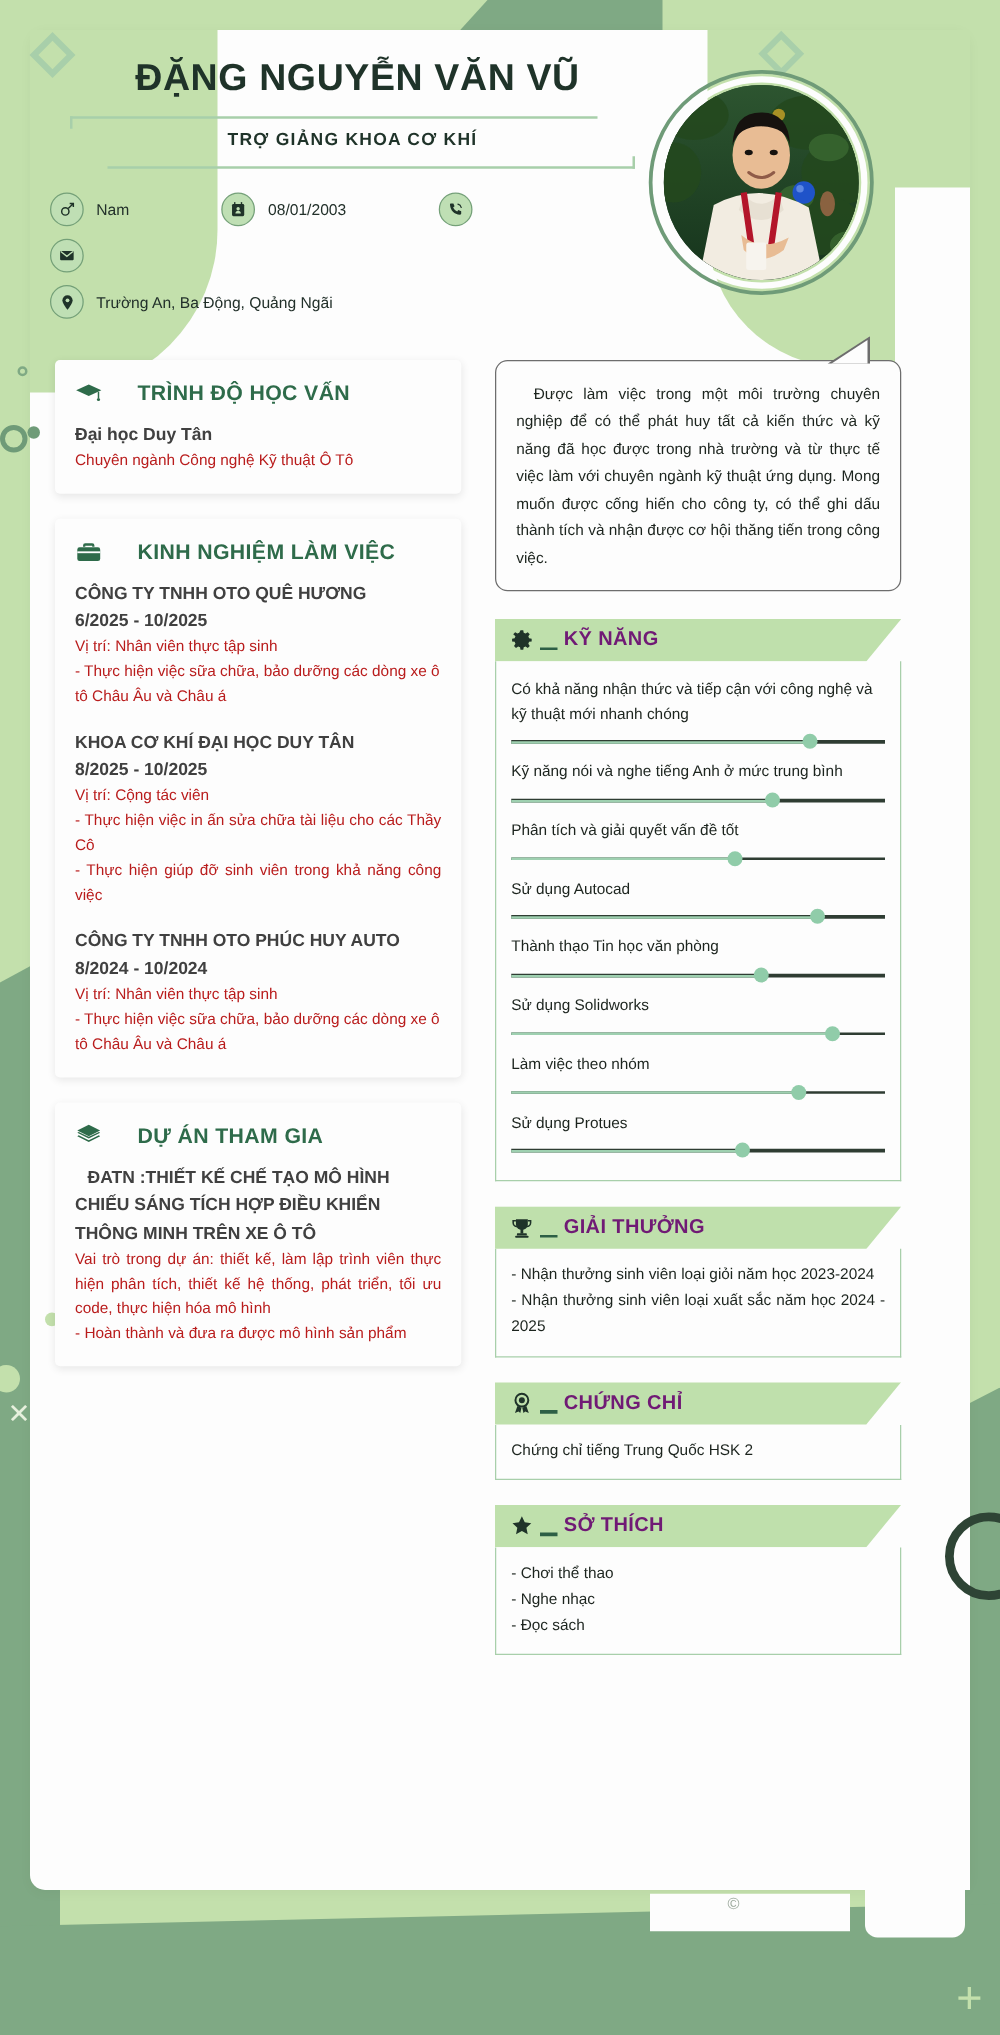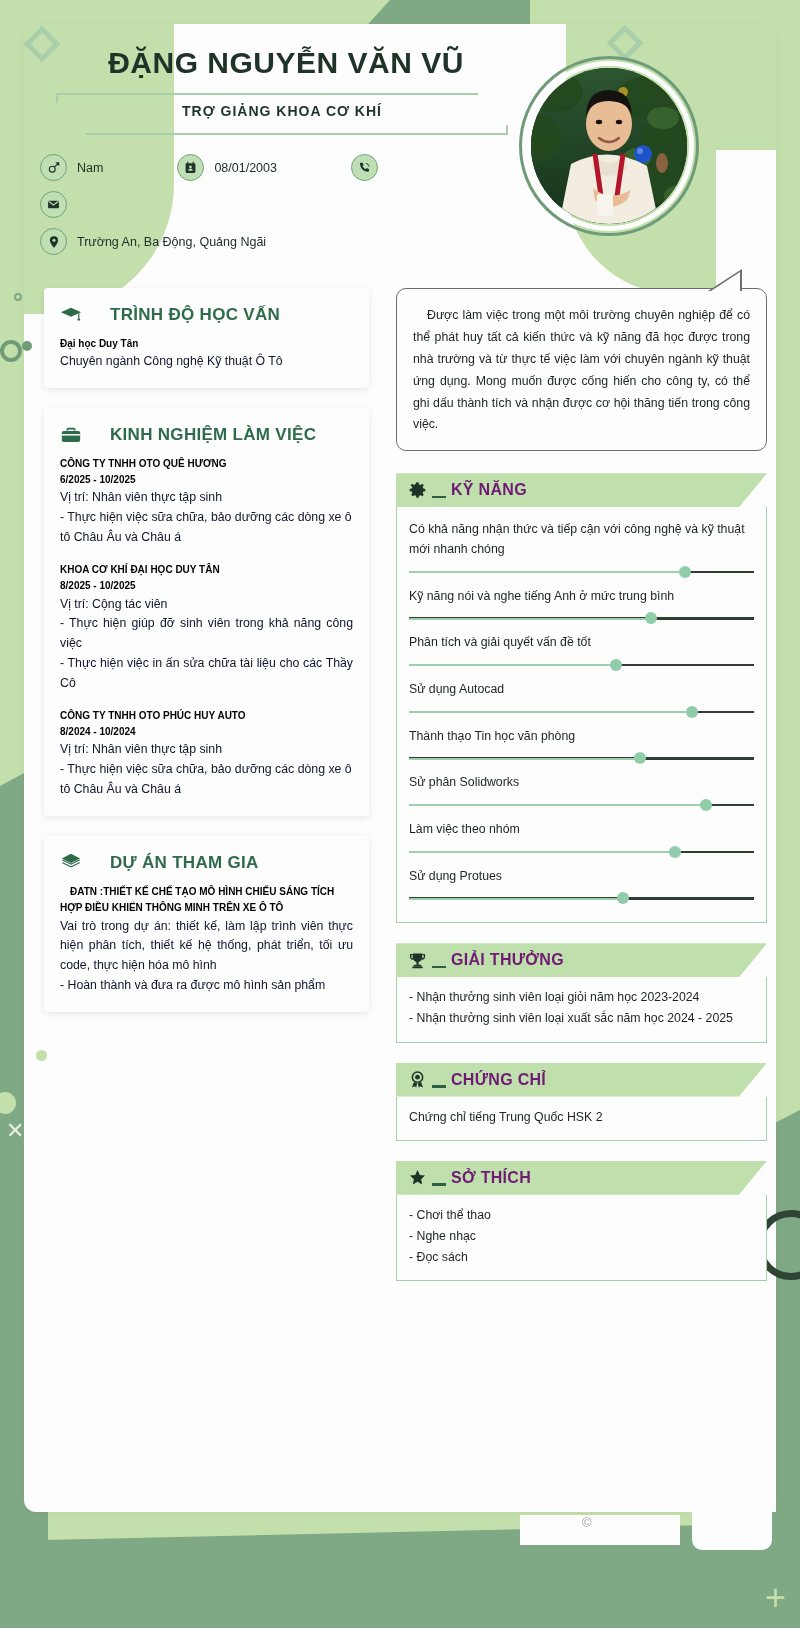--- a/index.html
+++ b/index.html
@@ -150,36 +150,36 @@
     border-radius: 50%; border: 5px solid #fdfdfd;
   }
   .photo {
     position: absolute; left: 12px; top: 12px; width: 156px; height: 156px;
     border-radius: 50%; overflow: hidden; background: #1f3d22;
   }
   .photo svg { display: block; }
 
   
   .col-left { position: absolute; left: 44px; top: 288px; width: 325px; }
-  .col-right { position: absolute; left: 396px; top: 288px; width: 371px; }
+  .col-right { position: absolute; left: 396px; top: 288px; width: 325px; }
 
   .card {
     background: #fdfdfd; border-radius: 4px;
     box-shadow: 0 2px 7px rgba(0,0,0,0.09);
     padding: 16px 16px 16px 16px; margin-bottom: 20px;
   }
   .card-head {
     display: flex; align-items: center; gap: 8px; margin-bottom: 10px;
   }
   .card-head .hicon { color: #2e6b4a; display: flex; align-items: center; }
   .card-head .htext {
     font-size: 17px; font-weight: bold; color: #2e6b4a; letter-spacing: 0.3px; margin-left: 20px;
   }
-  .b { font-weight: bold; color: #000000; font-size: 10px; line-height: 1.62; }
-  .p { color: #0f172a; font-size: 12.3px; line-height: 1.62; }
+  .b { font-weight: bold; color: #404040; font-size: 14px; line-height: 1.62; }
+  .p { color: #b91c1c; font-size: 12.3px; line-height: 1.62; }
   .p.just { text-align: justify; }
   .gap { height: 14px; }
 
   
   .bubble {
     position: relative; border: 1.6px solid #6d6d6d; border-radius: 10px;
     background: #fdfdfd; padding: 16px 16px 14px 16px; margin-bottom: 22px;
   }
   .bubble .tail {
     position: absolute; right: 24px; top: -20px; width: 34px; height: 22px;
@@ -411,22 +411,22 @@
         <div class="b">CÔNG TY TNHH OTO QUÊ HƯƠNG</div>
         <div class="b">6/2025 - 10/2025</div>
         <div class="p">Vị trí: Nhân viên thực tập sinh</div>
         <div class="p">- Thực hiện việc sữa chữa, bảo dưỡng các dòng xe ô tô Châu Âu và Châu á</div>
       </div>
       <div class="gap"></div>
       <div>
         <div class="b">KHOA CƠ KHÍ ĐẠI HỌC DUY TÂN</div>
         <div class="b">8/2025 - 10/2025</div>
         <div class="p">Vị trí: Cộng tác viên</div>
+        <div class="p just">- Thực hiện việc in ấn sửa chữa tài liệu cho các Thầy Cô</div>
         <div class="p just">- Thực hiện giúp đỡ sinh viên trong khả năng công việc</div>
-        <div class="p just">- Thực hiện việc in ấn sửa chữa tài liệu cho các Thầy Cô</div>
       </div>
       <div class="gap"></div>
       <div>
         <div class="b">CÔNG TY TNHH OTO PHÚC HUY AUTO</div>
         <div class="b">8/2024 - 10/2024</div>
         <div class="p">Vị trí: Nhân viên thực tập sinh</div>
         <div class="p">- Thực hiện việc sữa chữa, bảo dưỡng các dòng xe ô tô Châu Âu và Châu á</div>
       </div>
     </div>
 
@@ -501,21 +501,21 @@
         </div>
         <div class="skill">
           <div class="skill-label">Thành thạo Tin học văn phòng</div>
           <div class="slider">
             <div class="track-dark"></div>
             <div class="track-fill" style="width:67%"></div>
             <div class="knob" style="left:67%"></div>
           </div>
         </div>
         <div class="skill">
-          <div class="skill-label">Sử phân Solidworks</div>
+          <div class="skill-label">Sử dụng Solidworks</div>
           <div class="slider">
             <div class="track-dark"></div>
             <div class="track-fill" style="width:86%"></div>
             <div class="knob" style="left:86%"></div>
           </div>
         </div>
         <div class="skill">
           <div class="skill-label">Làm việc theo nhóm</div>
           <div class="slider">
             <div class="track-dark"></div>

